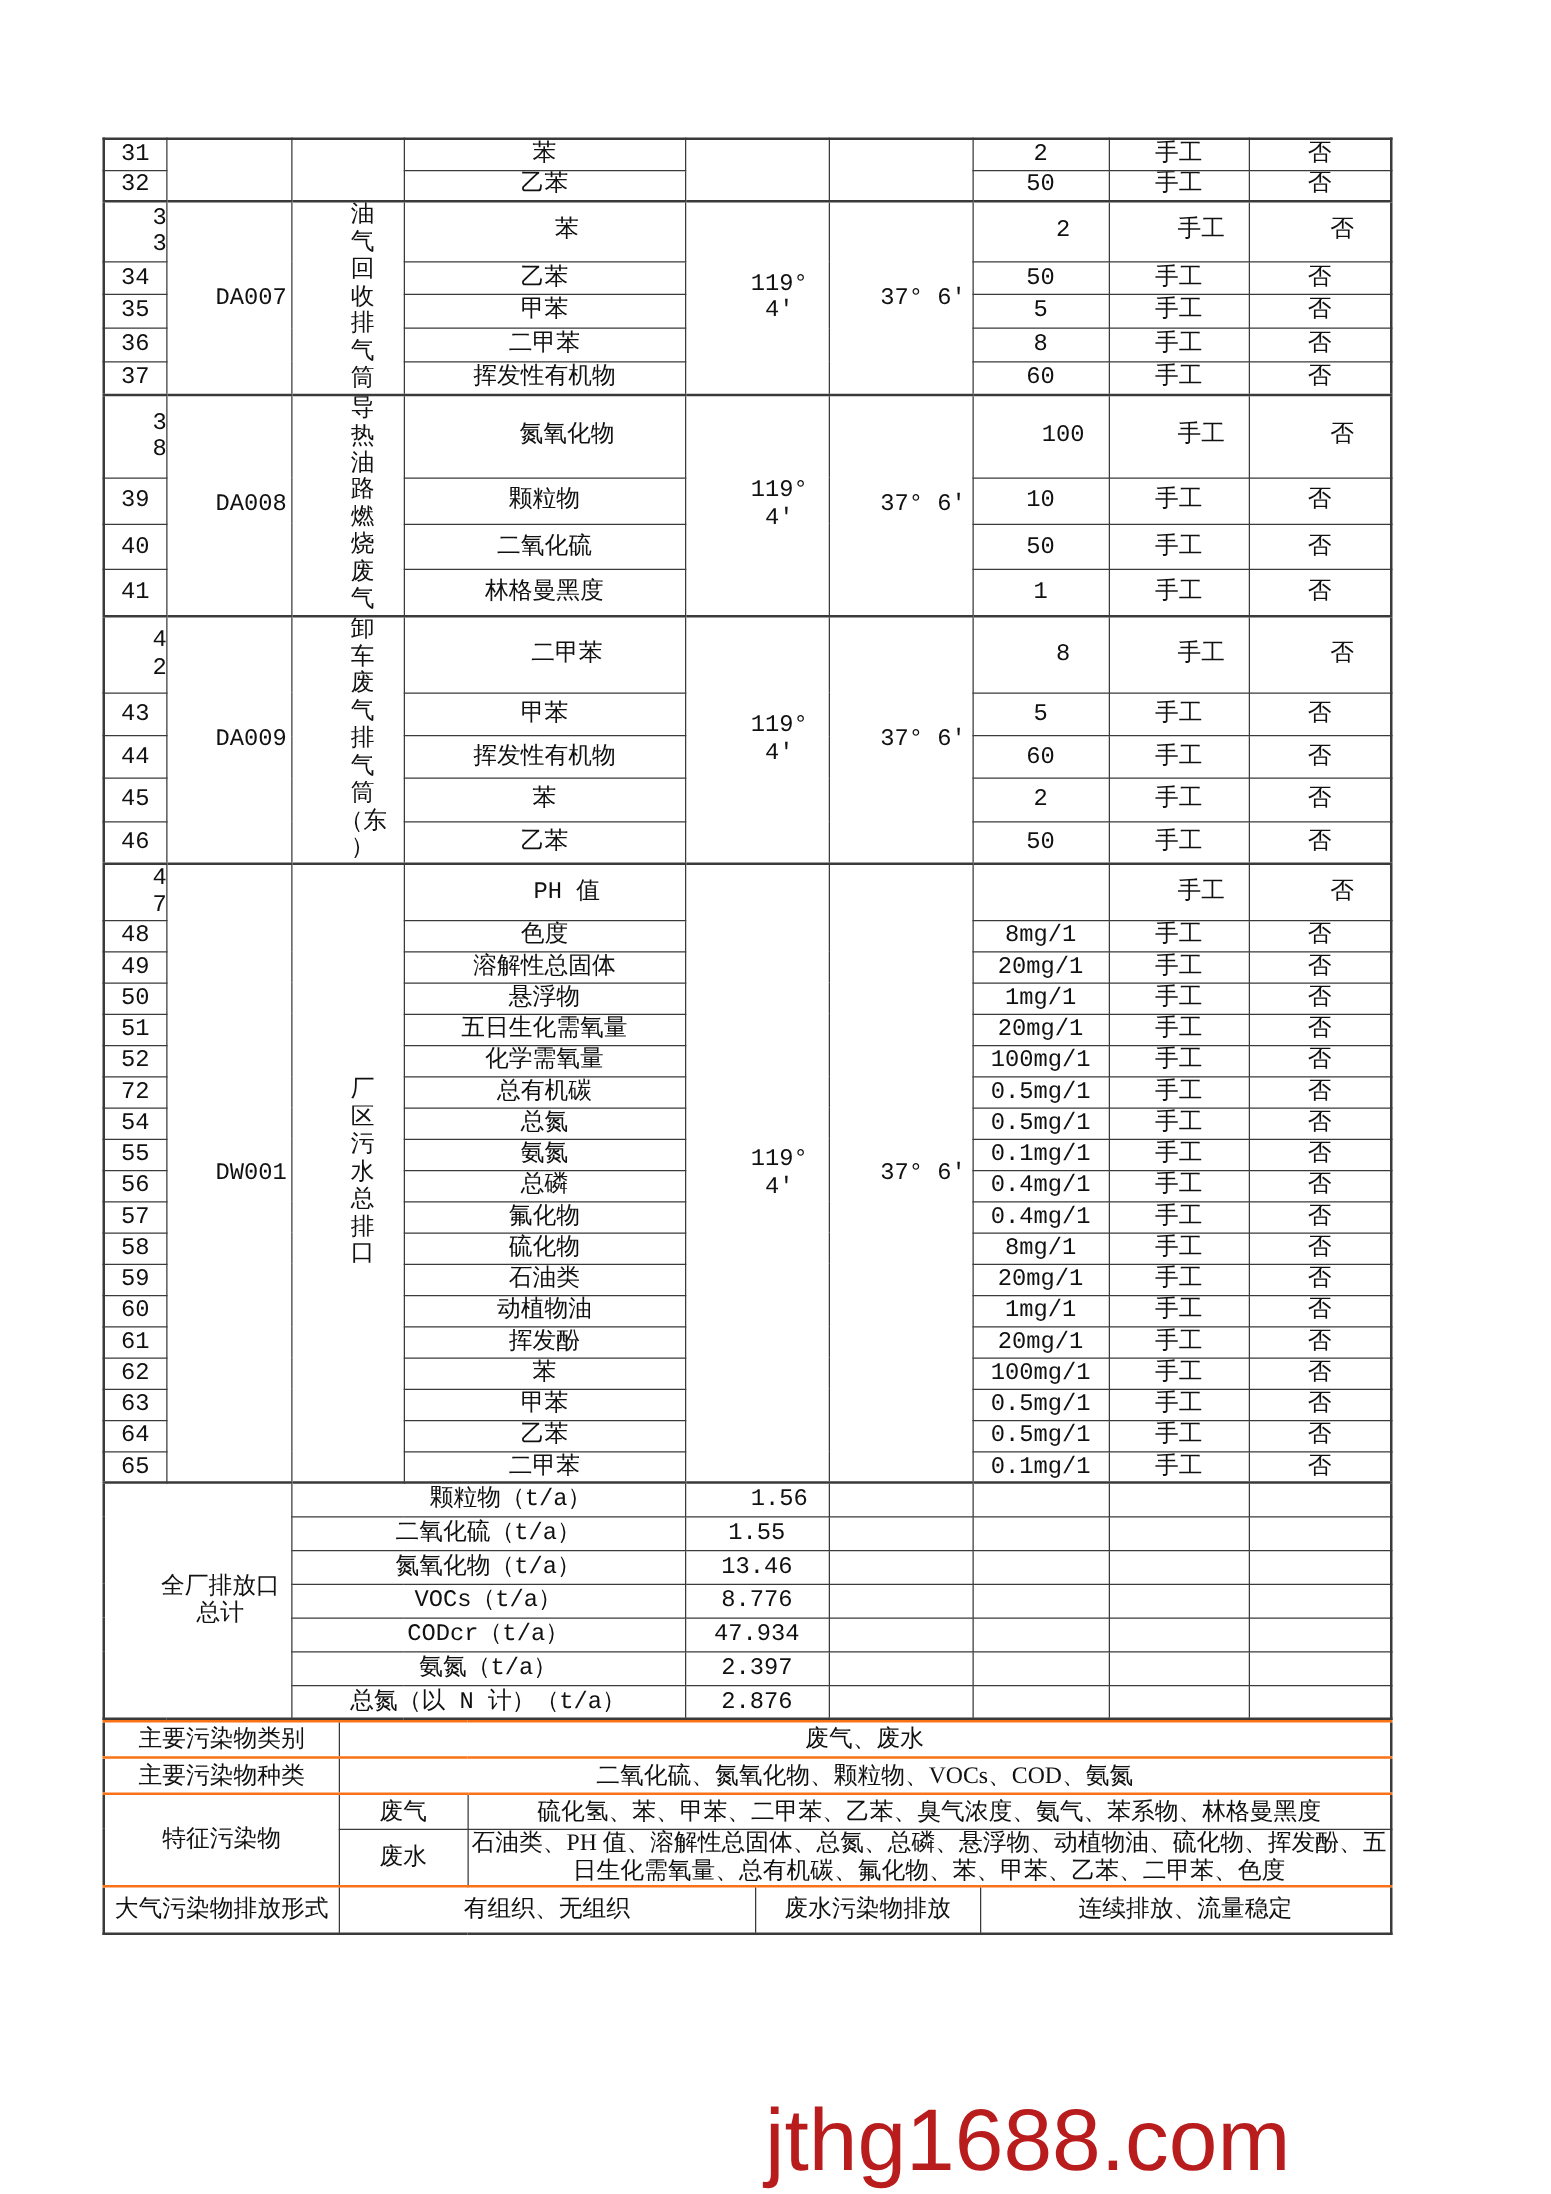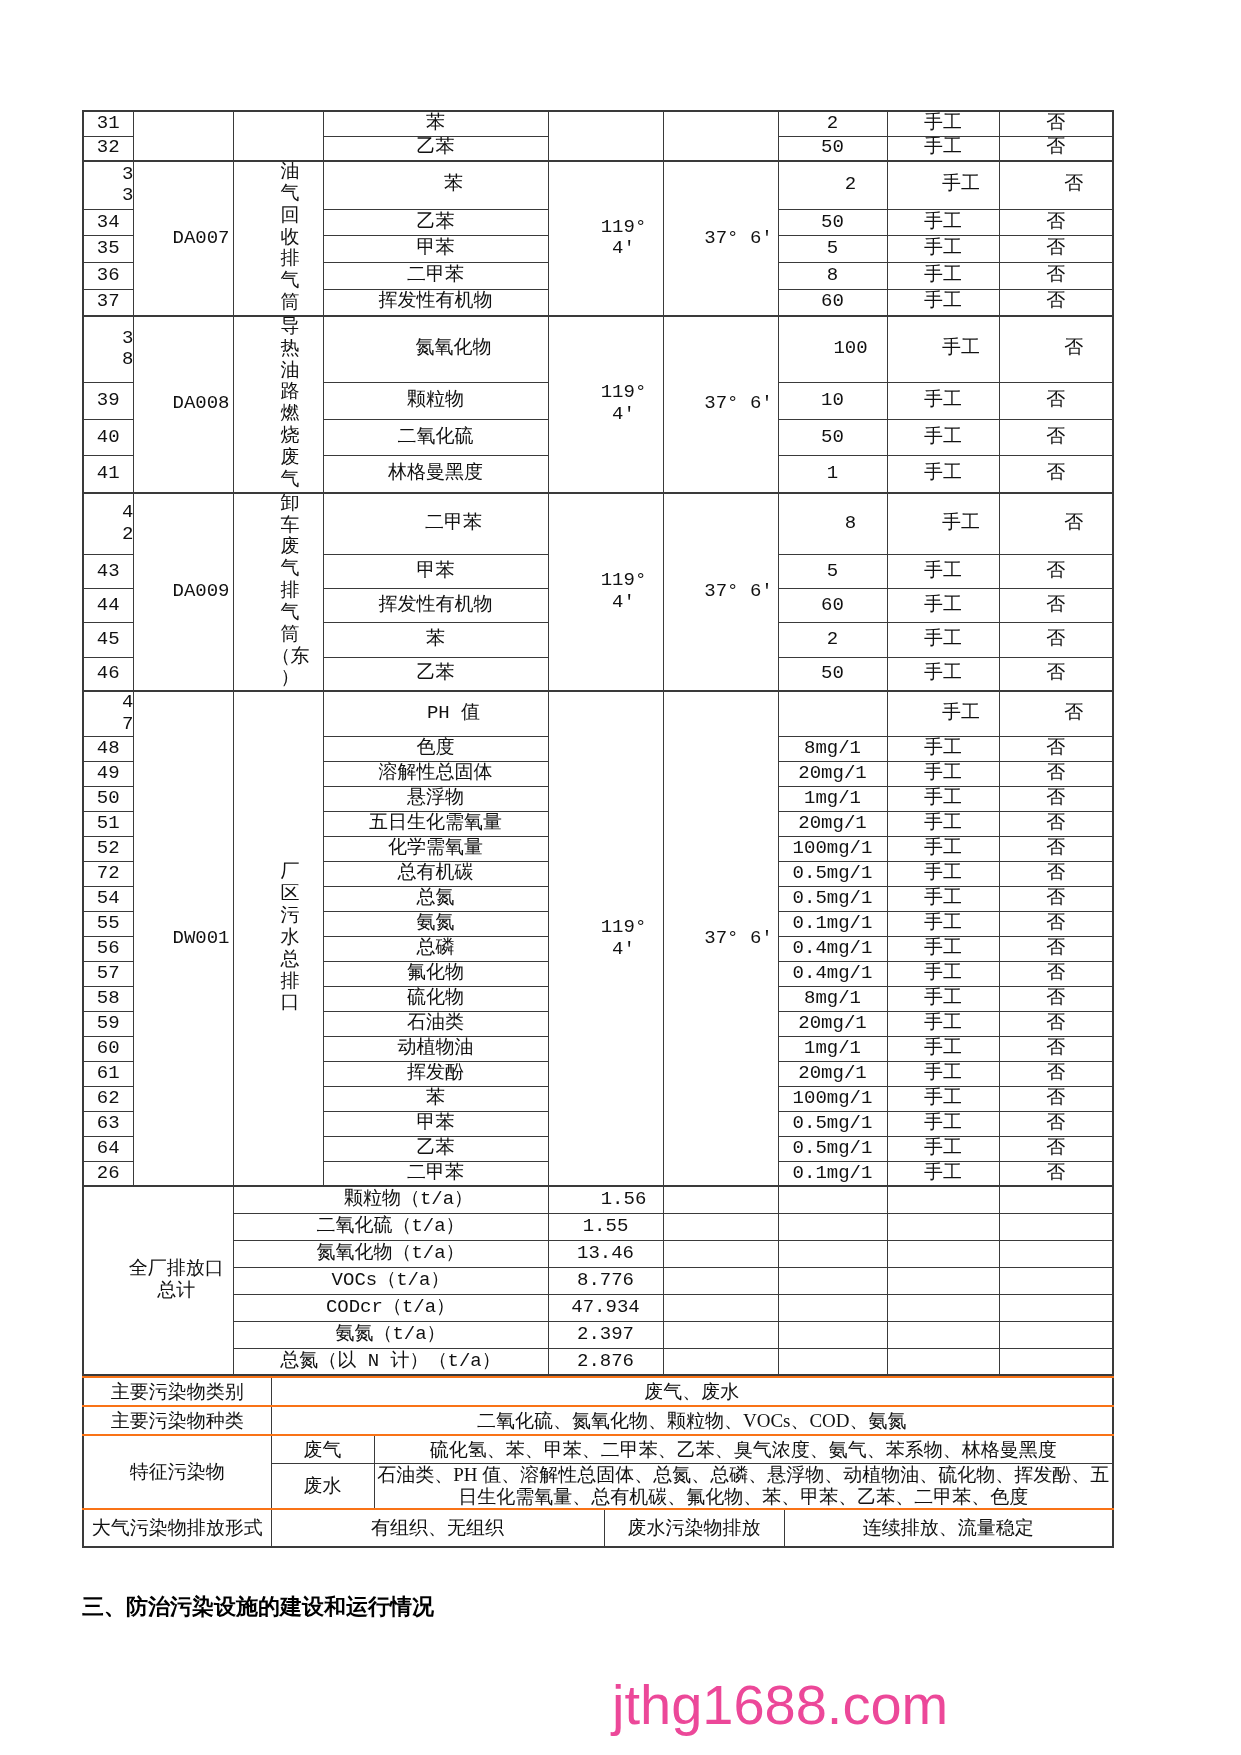--- a/index.html
+++ b/index.html
@@ -21,21 +21,21 @@
   .tbl-b tr.sep > td { border-top:2px solid #f97316; }
   .tbl-b tr.r-short { height:29px; }
   .tbl-b tr.r-gas { height:28px; }
   .tbl-b tr.r-tall { height:38px; }
   .sec-title { margin:44px 0 12px 0; font-size:22px; font-weight:bold; color:#000; }
   .tbl-c { border:2px solid #3a3a3a; }
   .tbl-c tr { height:30px; }
   .watermark {
     position:absolute; left:612px; top:1672px;
     font-family:"Liberation Sans","DejaVu Sans",sans-serif;
-    font-size:56px; color:#ec4899; letter-spacing:0px;
+    font-size:70px; color:#b91c1c; letter-spacing:0px;
   }
 </style>
 </head>
 <body>
 
 <div class="doc">
 
   <table class="mt">
     <colgroup>
       <col style="width:50px">
@@ -301,21 +301,21 @@
           <td>否</td>
         </tr>
         <tr>
           <td>64</td>
           <td>乙苯</td>
           <td>0.5mg/1</td>
           <td>手工</td>
           <td>否</td>
         </tr>
         <tr>
-          <td>26</td>
+          <td>65</td>
           <td>二甲苯</td>
           <td>0.1mg/1</td>
           <td>手工</td>
           <td>否</td>
         </tr>
         <tr class="grp tot-row">
           <td rowspan="7" colspan="2">全厂排放口总计</td>
           <td colspan="2">颗粒物（t/a）</td>
           <td>1.56</td>
           <td></td>
@@ -402,18 +402,17 @@
       </tr>
       <tr class="r-tall sep">
         <td>大气污染物排放形式</td>
         <td colspan="2">有组织、无组织</td>
         <td>废水污染物排放</td>
         <td>连续排放、流量稳定</td>
       </tr>
     </tbody>
   </table>
 
-  <div class="sec-title">三、防治污染设施的建设和运行情况</div>
 
 
 </div>
 
 <div class="watermark">jthg1688.com</div>
 
 </body></html>

